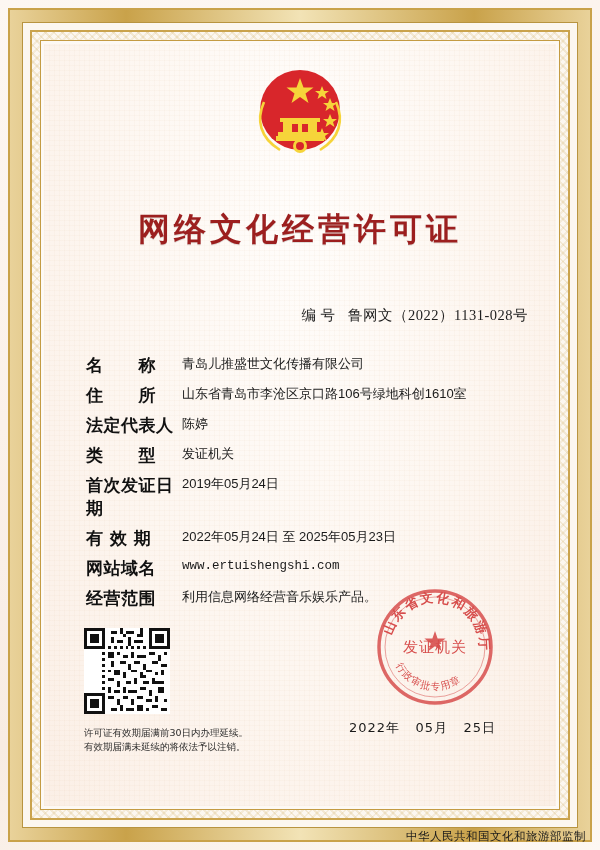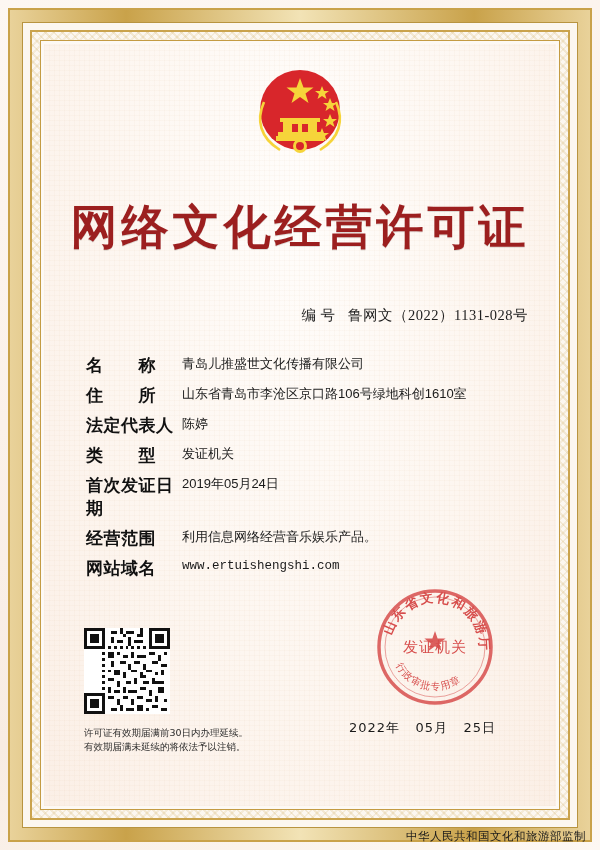--- a/index.html
+++ b/index.html
@@ -60,23 +60,23 @@
     pointer-events:none;
   }
 
   
   .emblem{
     position:absolute;left:50%;top:18px;transform:translateX(-50%);
     width:120px;height:120px;
   }
 
   .title{
-    position:absolute;left:0;right:0;top:152px;
+    position:absolute;left:0;right:0;top:164px;
     text-align:center;
-    font-size:47px;
+    font-size:32px;
     letter-spacing:4px;
     font-weight:bold;
     color:#9c1f1f;
     font-family:"DejaVu Serif","Liberation Serif",serif;
     text-shadow:0 1px 0 rgba(0,0,0,.12);
   }
   .subtitle{
     position:absolute;left:0;right:0;top:208px;
     text-align:center;
     font-size:19px;
@@ -239,26 +239,30 @@
       </div>
       <div class="row">
         <div class="lbl">类　　型</div>
         <div class="val">发证机关</div>
       </div>
       <div class="row">
         <div class="lbl">首次发证日期</div>
         <div class="val">2019年05月24日</div>
       </div>
       <div class="row">
+        <div class="lbl">有 效 期</div>
+        <div class="val">2022年05月24日 至 2025年05月23日</div>
+      </div>
+      <div class="row">
+        <div class="lbl">网站域名</div>
+        <div class="val mono">www.ertuishengshi.com</div>
+      </div>
+      <div class="row">
         <div class="lbl">经营范围</div>
         <div class="val">利用信息网络经营音乐娱乐产品。</div>
-      </div>
-      <div class="row">
-        <div class="lbl">网站域名</div>
-        <div class="val mono">www.ertuishengshi.com</div>
       </div>
     </div>
 
     <div class="qr">
       <svg viewBox="0 0 29 29" width="86" height="86" shape-rendering="crispEdges" aria-hidden="true">
         <rect width="29" height="29" fill="#ffffff"></rect>
         <g fill="#111111">
 
           <rect x="0" y="0" width="7" height="1"></rect>
             <rect x="0" y="6" width="7" height="1"></rect>

